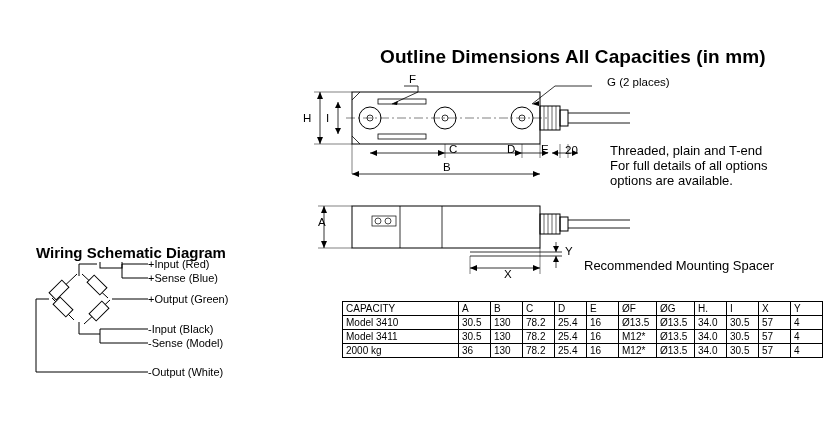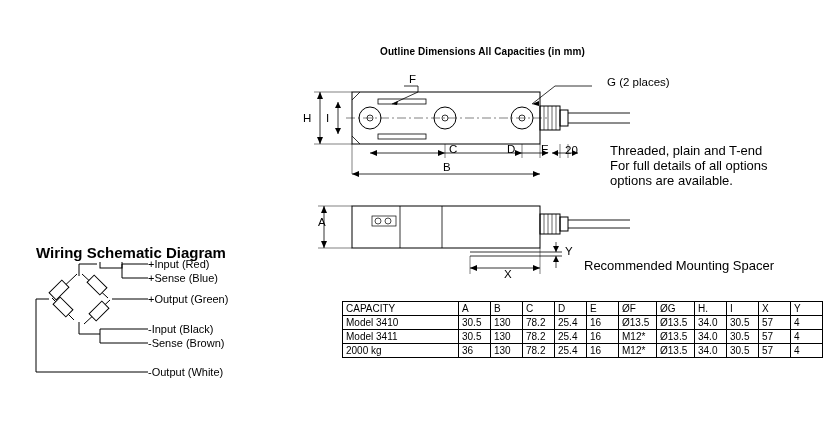--- a/index.html
+++ b/index.html
@@ -6,21 +6,21 @@
   body{
     width:829px;height:423px;
     background:#ffffff;
     font-family:"Liberation Sans", sans-serif;
     color:#000;
     position:relative;
     overflow:hidden;
   }
   .abs{position:absolute;}
   .title-main{
-    font-size:10px;font-weight:bold;letter-spacing:.1px;
+    font-size:19px;font-weight:bold;letter-spacing:.1px;
   }
   .title-wiring{
     font-size:15px;font-weight:bold;
   }
   .lbl{font-size:11.5px;}
   .note{font-size:13px;line-height:15px;}
   svg{display:block;}
   table.spec{
     border-collapse:collapse;
     font-size:10px;
@@ -227,21 +227,21 @@
   <line x1="78" y1="67" x2="126" y2="67" stroke="#000" stroke-width="1"></line>
   <line x1="78" y1="72" x2="78" y2="81" stroke="#000" stroke-width="1"></line>
   <line x1="78" y1="81" x2="126" y2="81" stroke="#000" stroke-width="1"></line>
 </svg>
 </div>
 
 <div class="abs wire-label" style="left:148px;top:258px;">+Input (Red)</div>
 <div class="abs wire-label" style="left:148px;top:272px;">+Sense (Blue)</div>
 <div class="abs wire-label" style="left:148px;top:293px;">+Output (Green)</div>
 <div class="abs wire-label" style="left:148px;top:323px;">-Input (Black)</div>
-<div class="abs wire-label" style="left:148px;top:337px;">-Sense (Brown)</div>
+<div class="abs wire-label" style="left:148px;top:337px;">-Sense (Model)</div>
 <div class="abs wire-label" style="left:148px;top:366px;">-Output (White)</div>
 
 <div class="abs" style="left:342px;top:301px;">
   <table class="spec">
     <thead>
       <tr>
         <th>CAPACITY</th>
         <th class="n">A</th>
         <th class="n">B</th>
         <th class="n">C</th>

